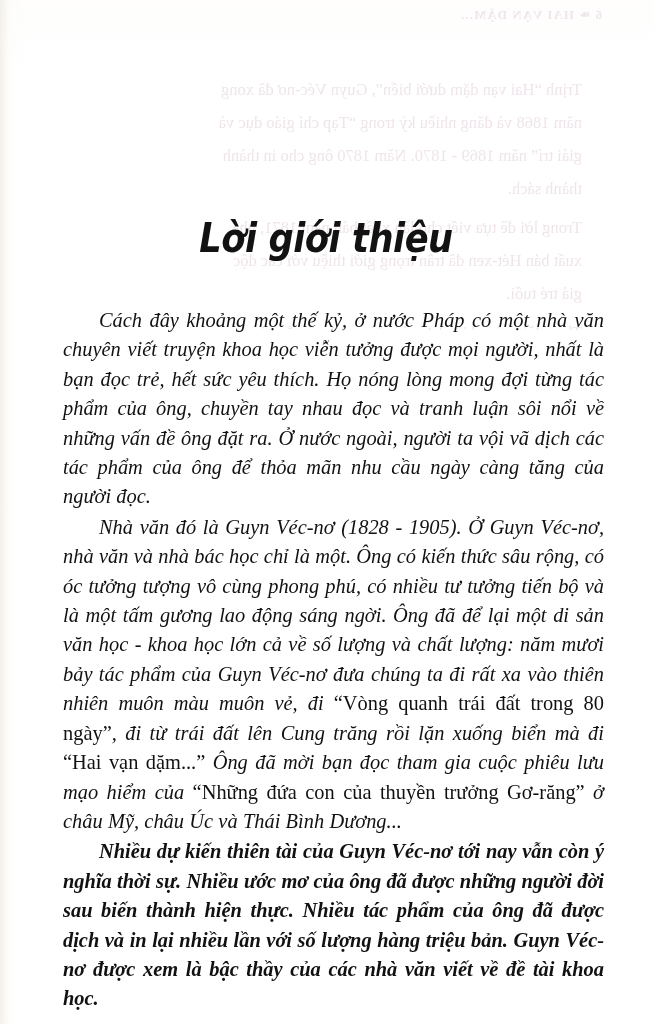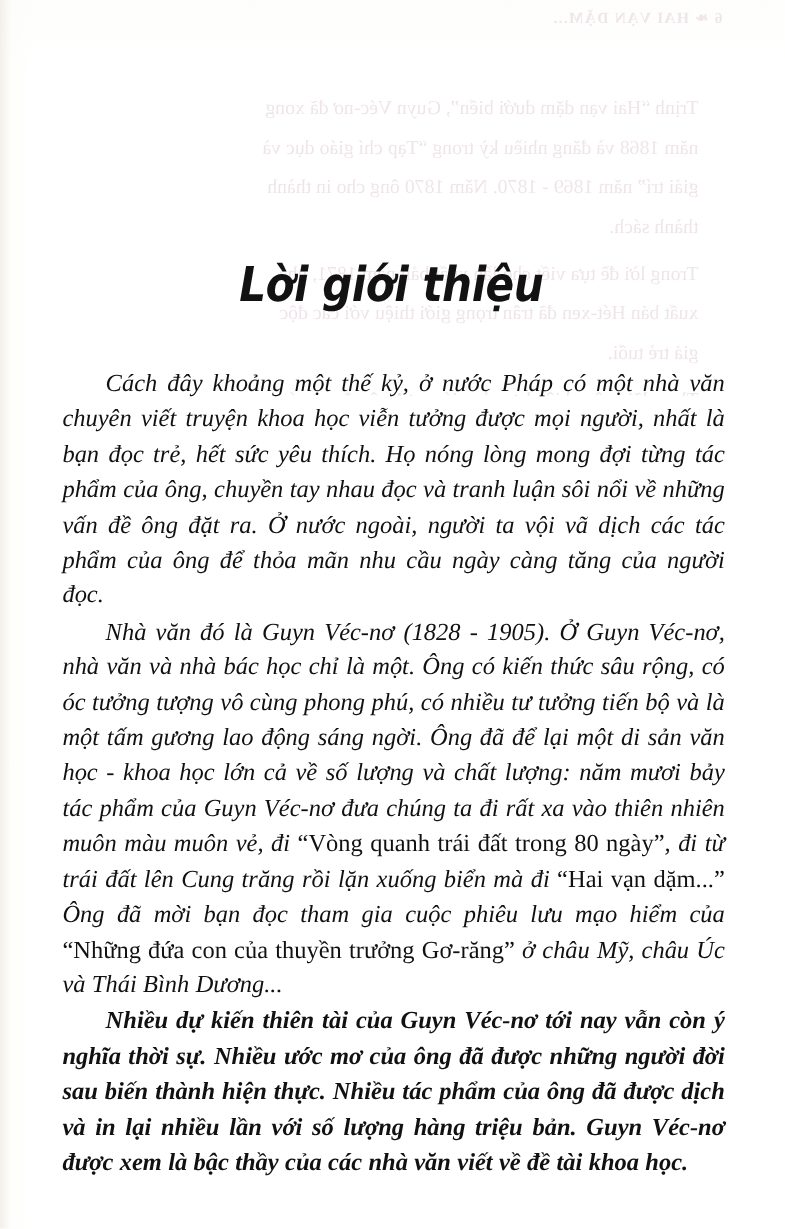--- a/index.html
+++ b/index.html
@@ -105,21 +105,21 @@
 
   .body-text {
     position: absolute;
     top: 306px;
     left: 2px;
     width: 556px;
     color: #111111;
   }
 
   .para {
-    margin: 0 0 1px 4px;
+    margin: 0 0 1px 15px;
     font-style: italic;
     font-size: 20.4px;
     line-height: 29.4px;
     text-align: justify;
     text-indent: 36px;
     word-spacing: 0.2px;
     -webkit-font-smoothing: antialiased;
   }
   .para:last-child { margin-bottom: 0; font-weight: bold; }
 

